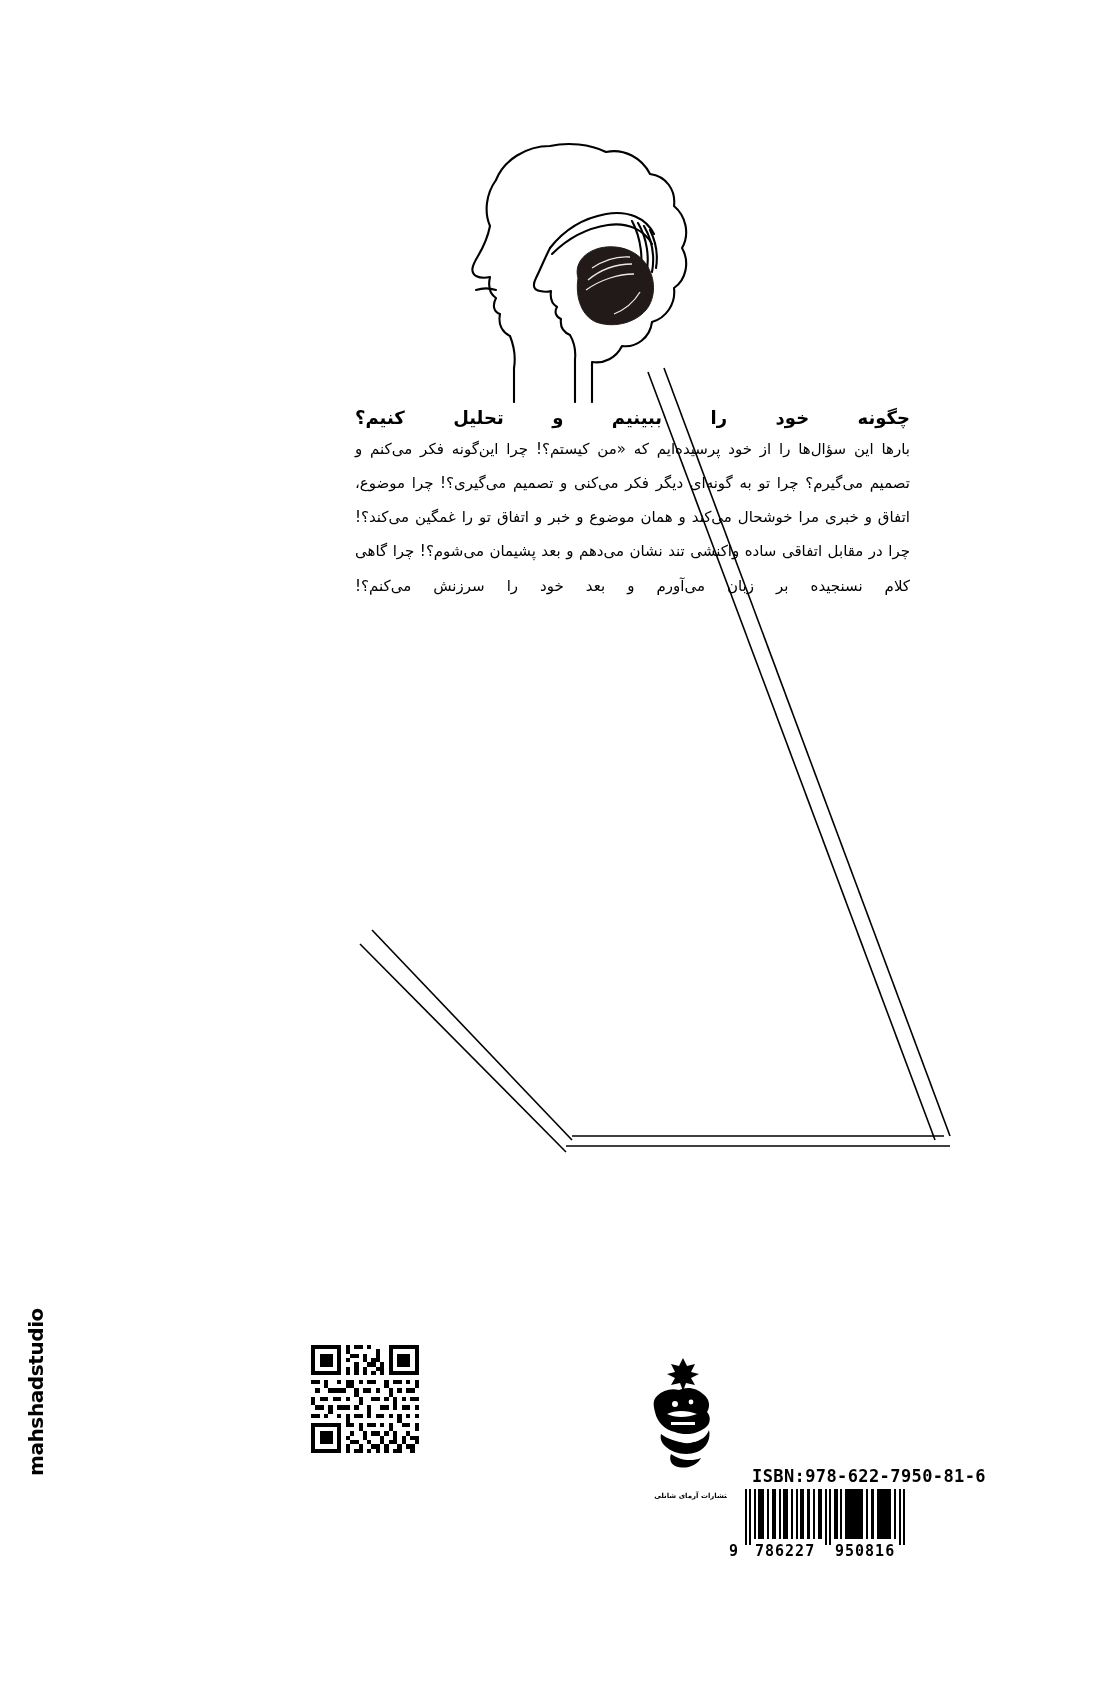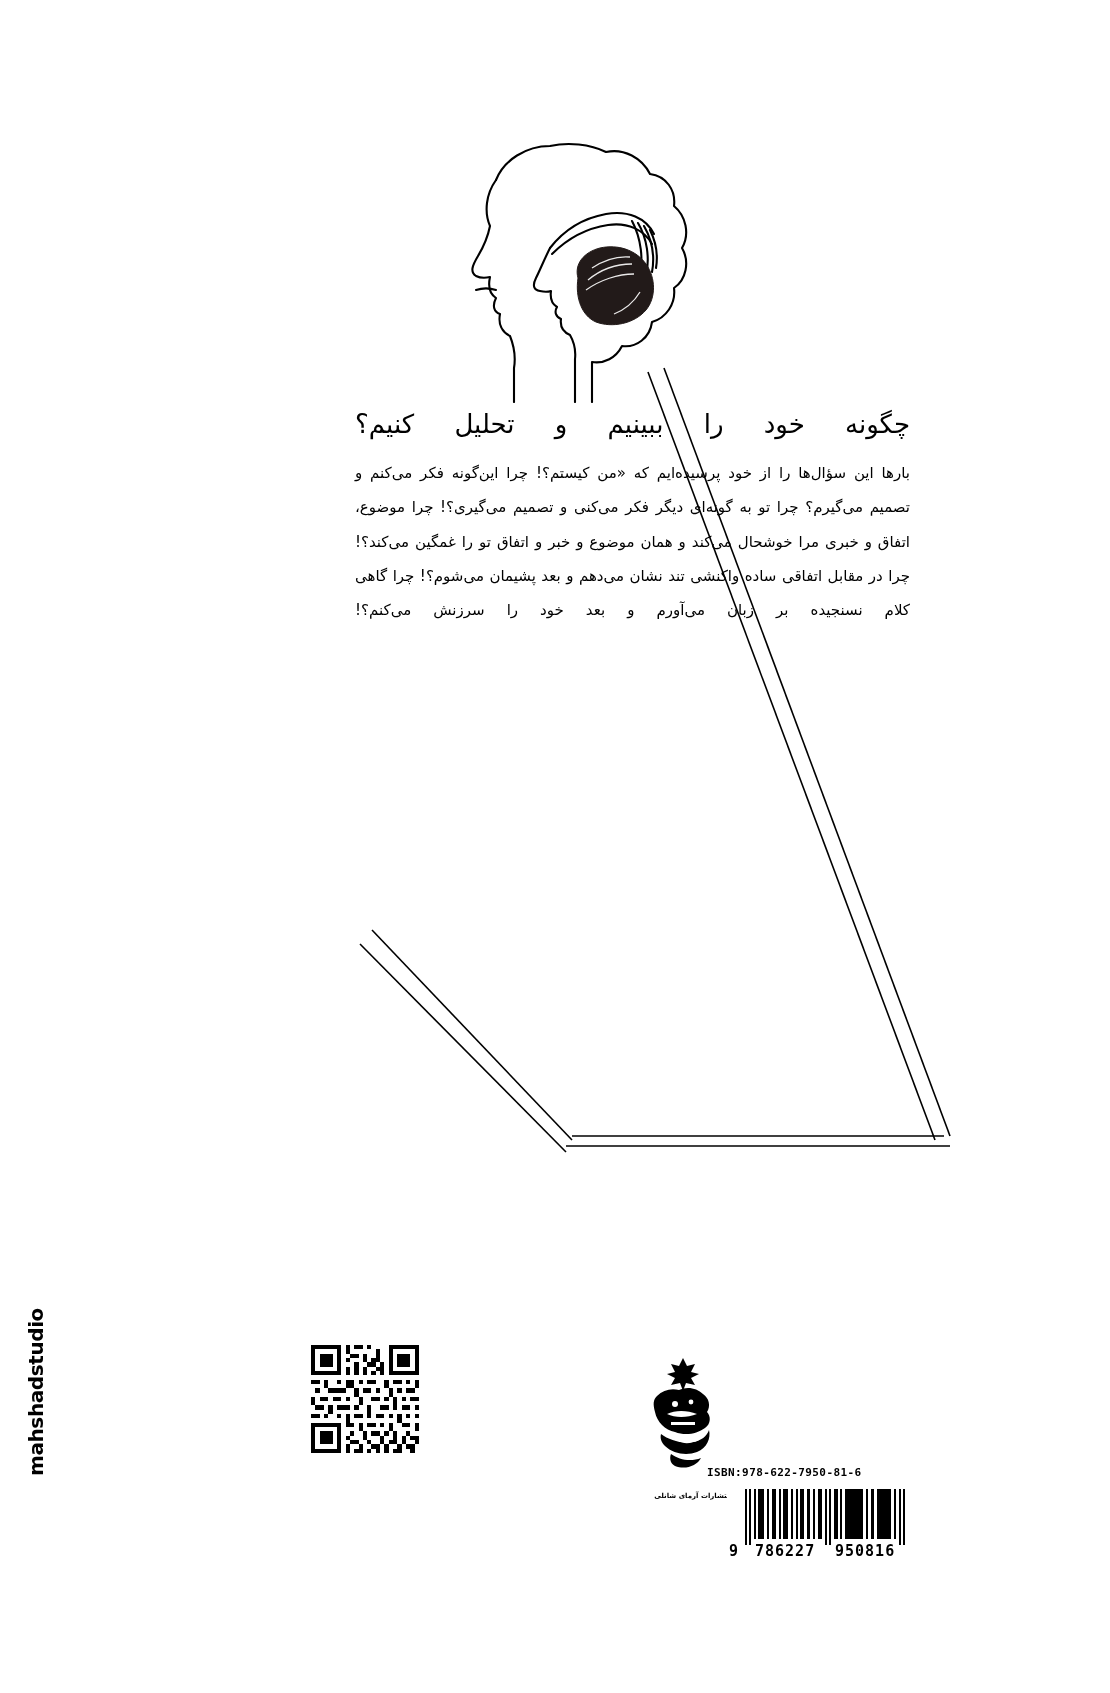--- a/index.html
+++ b/index.html
@@ -37,27 +37,27 @@
   .blurb {
     position: absolute;
     left: 355px;
     top: 404px;
     width: 555px;
     direction: rtl;
     text-align: justify;
     text-align-last: justify;
   }
   .blurb-heading {
-    font-size: 26px;
-    font-weight: normal;
+    font-size: 18px;
+    font-weight: bold;
     line-height: 1.55;
     text-align: justify;
     text-align-last: justify;
     direction: rtl;
-    margin: 0 0 12px 0;
+    margin: 0 0 0 0;
     letter-spacing: -0.2px;
   }
   .blurb-para {
     font-size: 15px;
     font-weight: normal;
     line-height: 2.28;
     margin: 0;
     direction: rtl;
     text-align: justify;
     text-align-last: justify;
@@ -106,24 +106,24 @@
     width: 96px;
     text-align: right;
     font-size: 7px;
     font-weight: bold;
     direction: rtl;
     letter-spacing: -0.2px;
   }
 
   .isbn-line {
     position: absolute;
-    left: 707px;
+    left: 752px;
     top: 1466px;
     font-family: "DejaVu Sans Mono", "Liberation Mono", monospace;
-    font-size: 11px;
+    font-size: 17px;
     font-weight: bold;
     letter-spacing: 0.4px;
     white-space: nowrap;
   }
 
   .barcode-block {
     position: absolute;
     left: 727px;
     top: 1487px;
     width: 183px;

